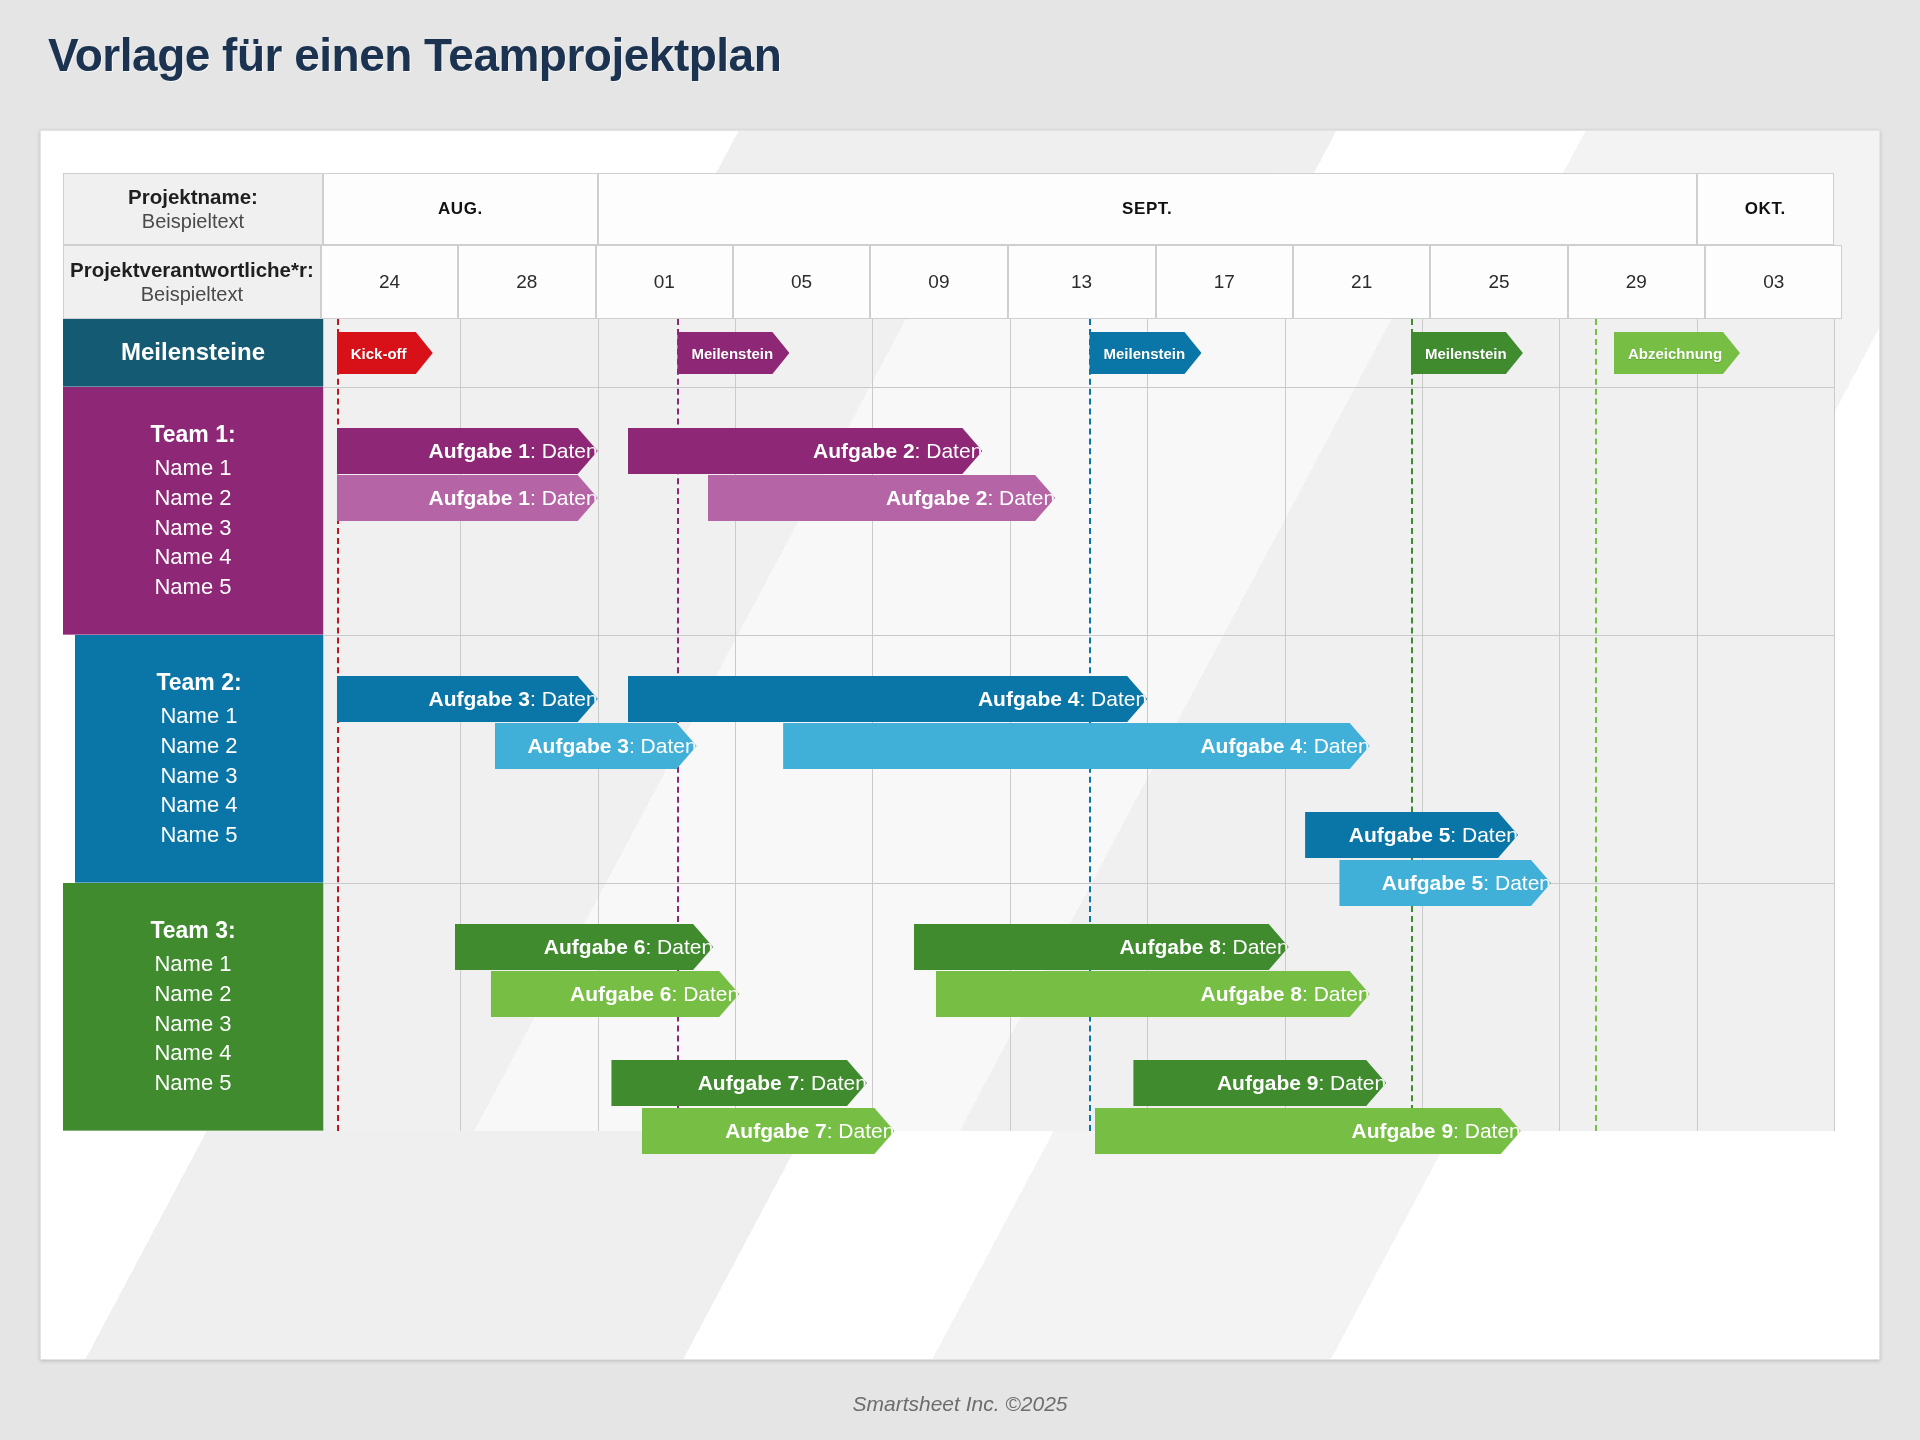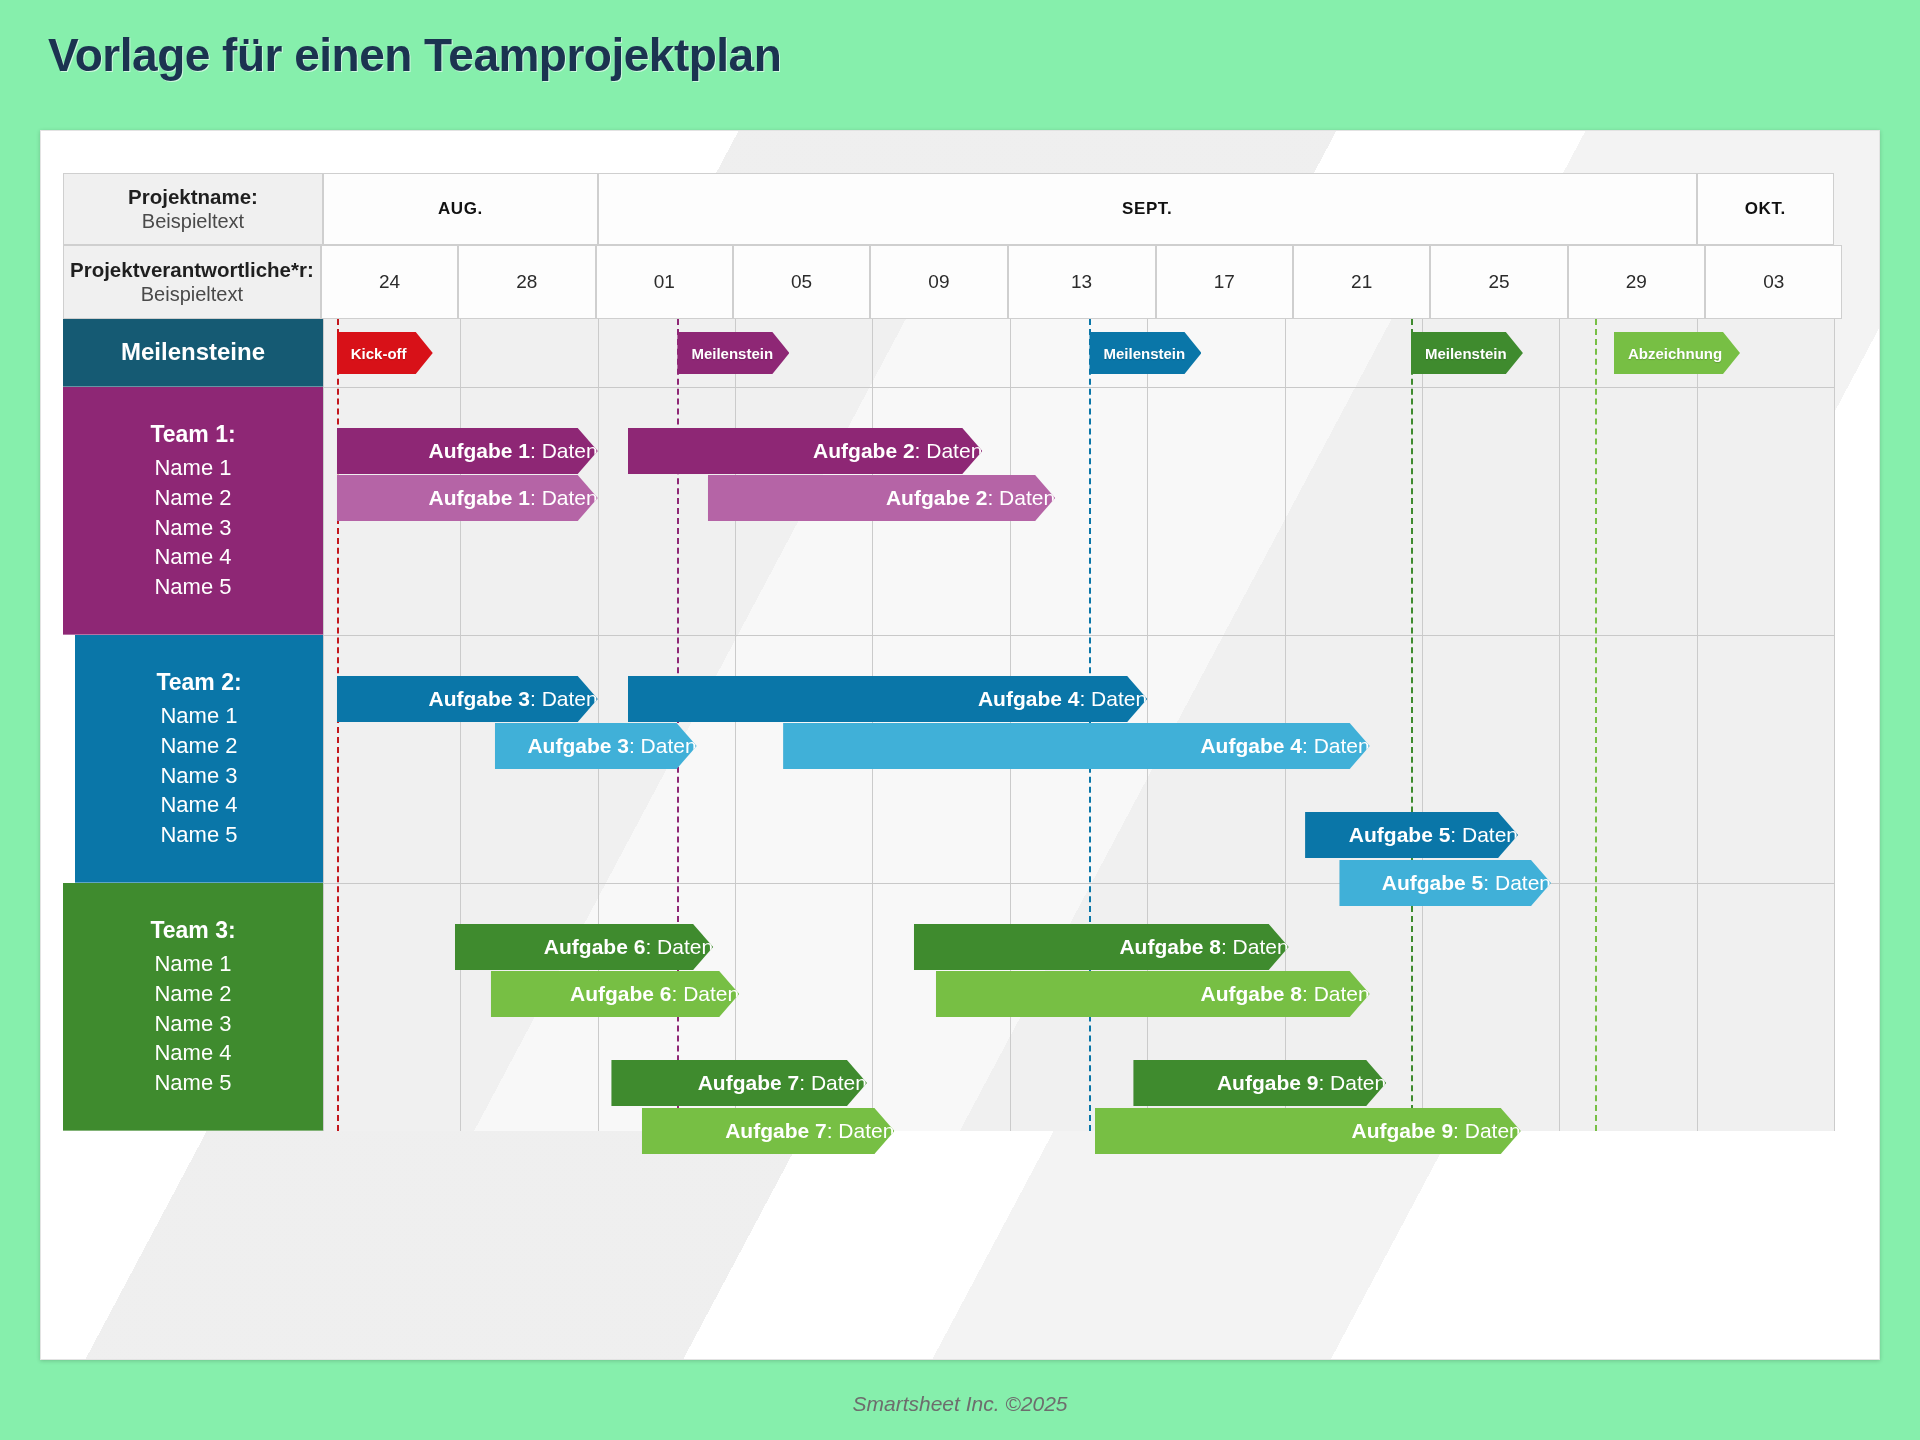--- a/index.html
+++ b/index.html
@@ -9,21 +9,21 @@
     height: 1440px;
     background: #ffffff;
     font-family: "Liberation Sans", sans-serif;
     overflow: hidden;
   }
 
   #page {
     position: relative;
     width: 1920px;
     height: 1440px;
-    background: #86efac;
+    background: #e5e5e5;
   }
 
   
   #title {
     position: absolute;
     left: 48px;
     top: 28px;
     font-size: 46px;
     font-weight: bold;
     color: #1b3350;

